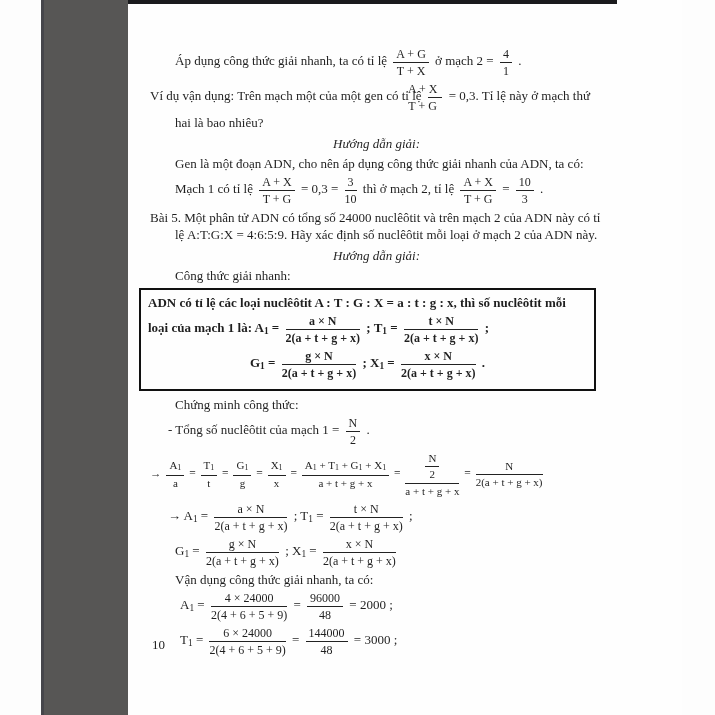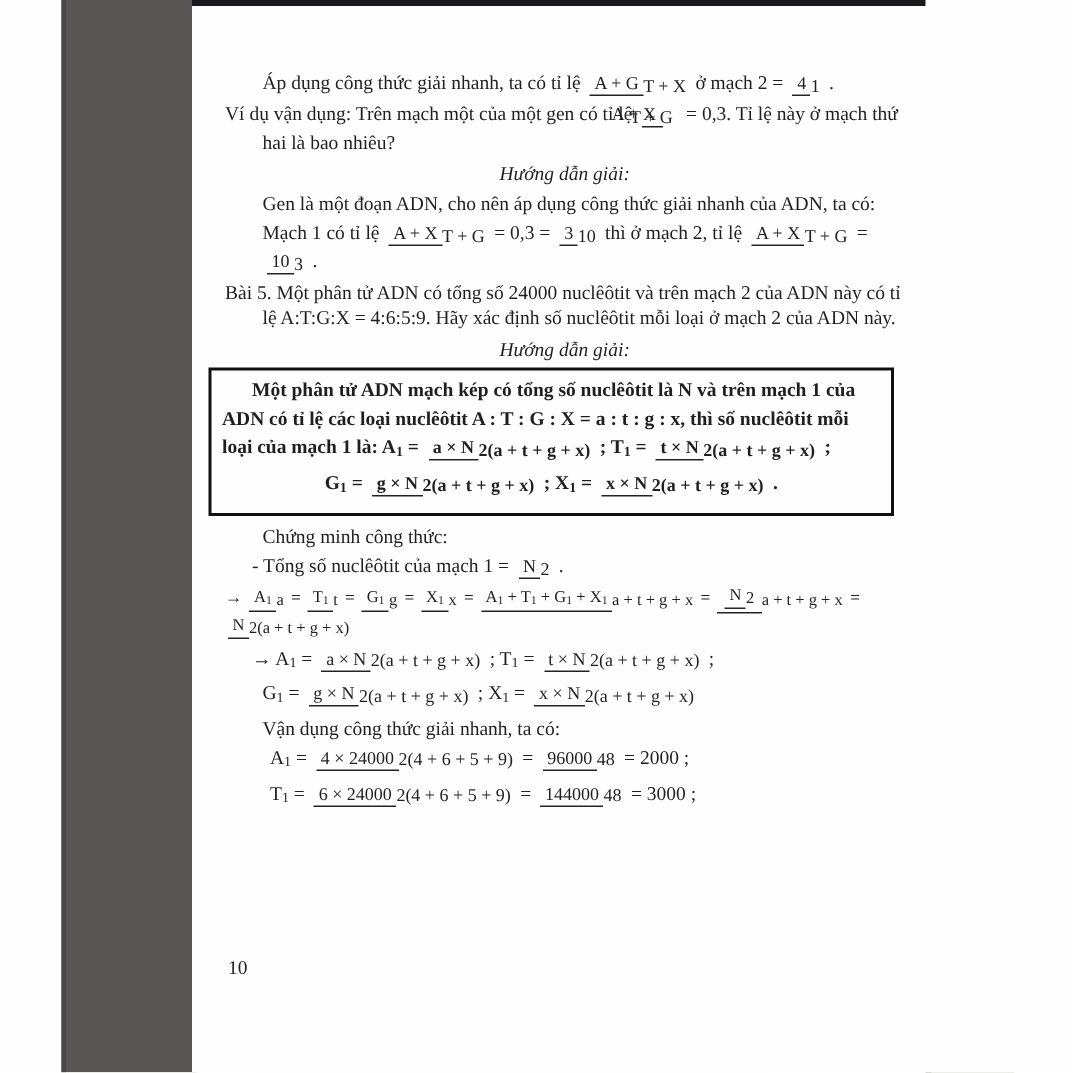--- a/index.html
+++ b/index.html
@@ -26,21 +26,21 @@
   .bold { font-weight:normal; }
   .box {
     border:2px solid #111; margin:4px 7px 5px -11px; padding:2px 7px 6px;
     font-weight:bold; background:#fefefe;
   }
   .box-first  { text-indent:20px; }
   .box-center { text-align:center; }
   .formula-chain { font-size:11.5px; margin-left:0; }
   .formula-chain .frac { margin:1px 2px; font-size:11px; line-height:13px; }
   .frac {
-    display:inline-flex; flex-direction:row; 
+    display:inline-flex; flex-direction:column; 
     vertical-align:middle; margin:1px 3px; font-size:12px; line-height:14px;
     text-align:center;
   }
   .frac .num { border-bottom:1px solid #222; padding:0 3px 1px; display:inline-flex; align-items:center; justify-content:center; }
   .frac .den { padding-top:1px; display:inline-flex; align-items:center; justify-content:center; }
   .sub { font-size:0.72em; vertical-align:-0.18em; }
   .page-number { position:absolute; left:24px; top:637px; font-size:13px; color:#222; }
 </style>
 </head>
 <body>
@@ -100,22 +100,22 @@
           </span><span> = </span><span class="frac">
             <span class="num">
               <span>10</span>
             </span>
             <span class="den">
               <span>3</span>
             </span>
           </span><span> .</span></div>
         <div class="line hanging"><span class="bold">Bài 5. </span><span>Một phân tử ADN có tổng số 24000 nuclêôtit và trên mạch 2 của ADN này có tỉ lệ A:T:G:X = 4:6:5:9. Hãy xác định số nuclêôtit mỗi loại ở mạch 2 của ADN này.</span></div>
         <div class="line heading-center"><span>Hướng dẫn giải:</span></div>
+        <div class="line body-indent"><span class="bold">Công thức giải nhanh:</span></div>
         <div class="box">
-          <div class="line box-first"><span>Một phân tử ADN mạch kép có tổng số nuclêôtit là N và trên mạch 1 của</span></div>
           <div class="line"><span>ADN có tỉ lệ các loại nuclêôtit A : T : G : X = a : t : g : x, thì số nuclêôtit mỗi</span></div>
           <div class="line"><span>loại của mạch 1 là: A<span class="sub">1</span> = </span><span class="frac">
               <span class="num">
                 <span>a × N</span>
               </span>
               <span class="den">
                 <span>2(a + t + g + x)</span>
               </span>
             </span><span> ; T<span class="sub">1</span> = </span><span class="frac">
               <span class="num">

